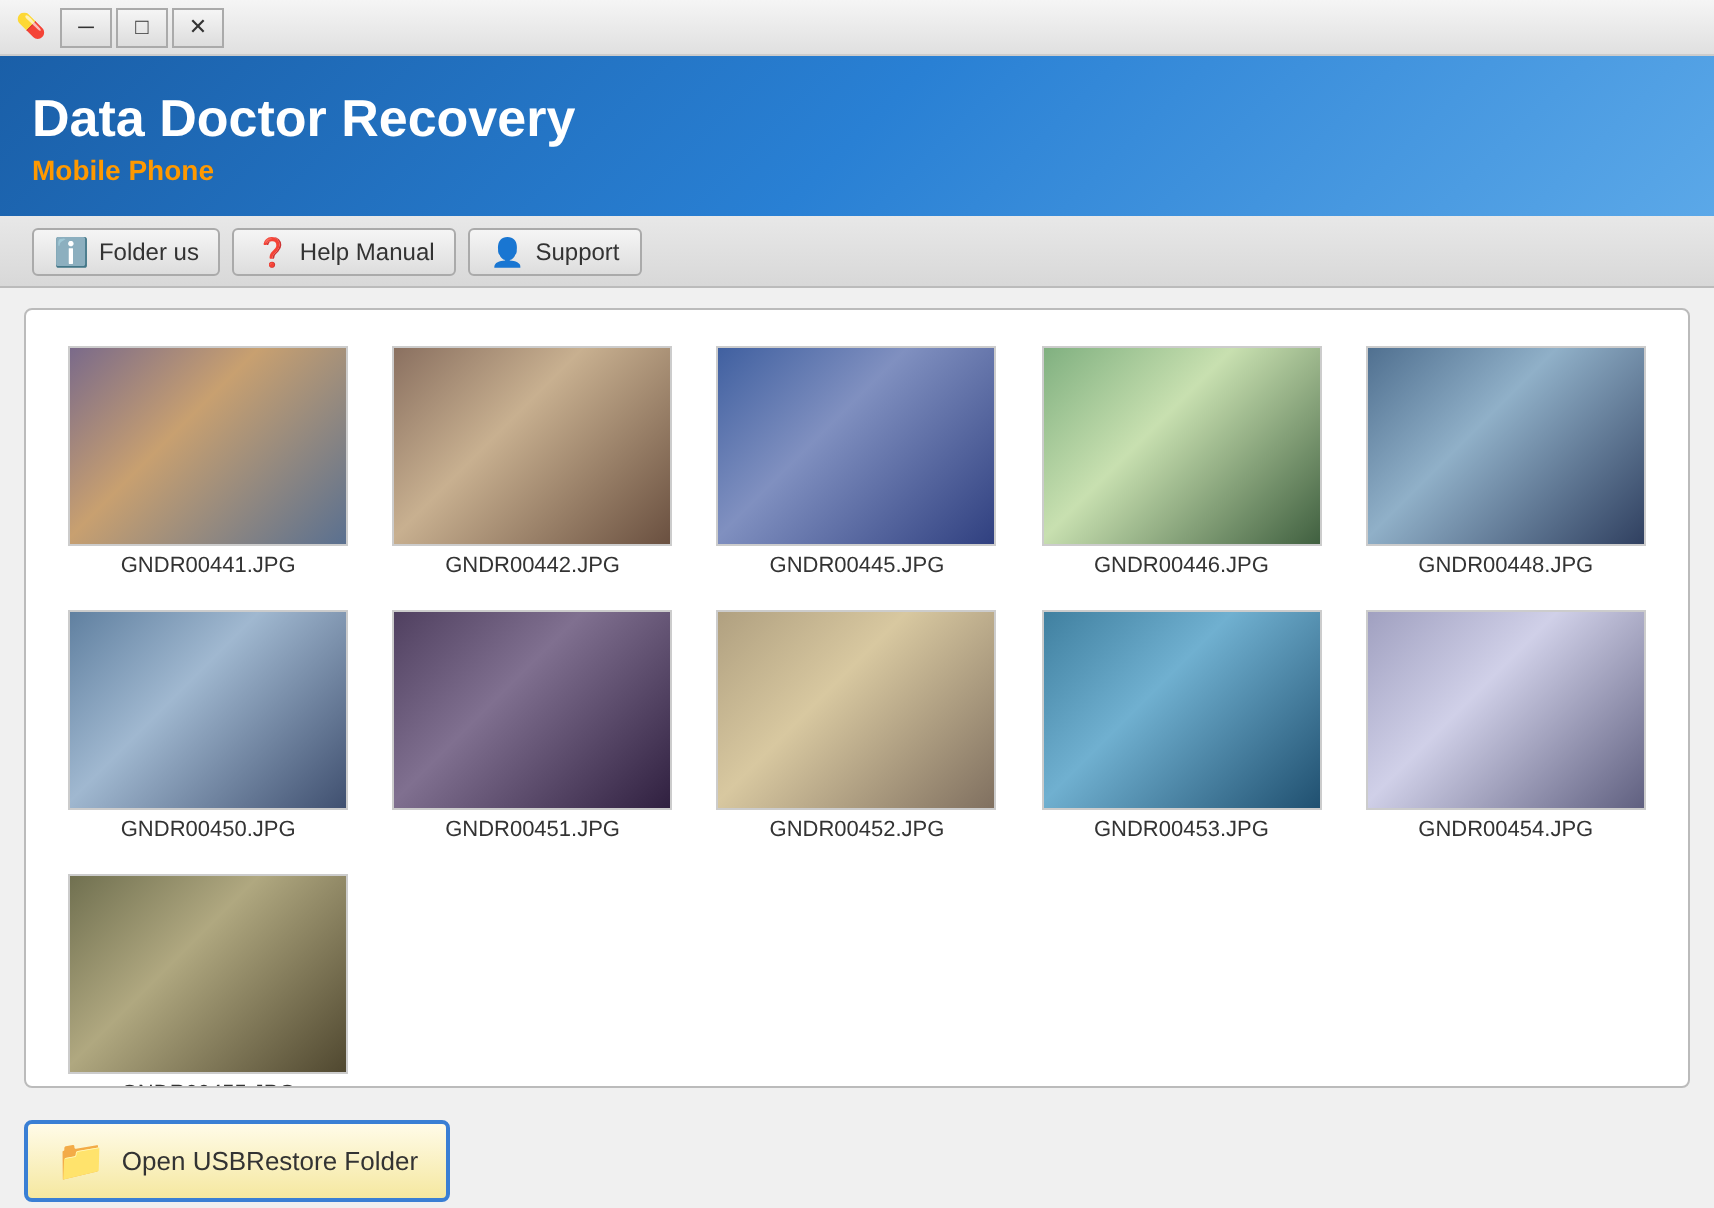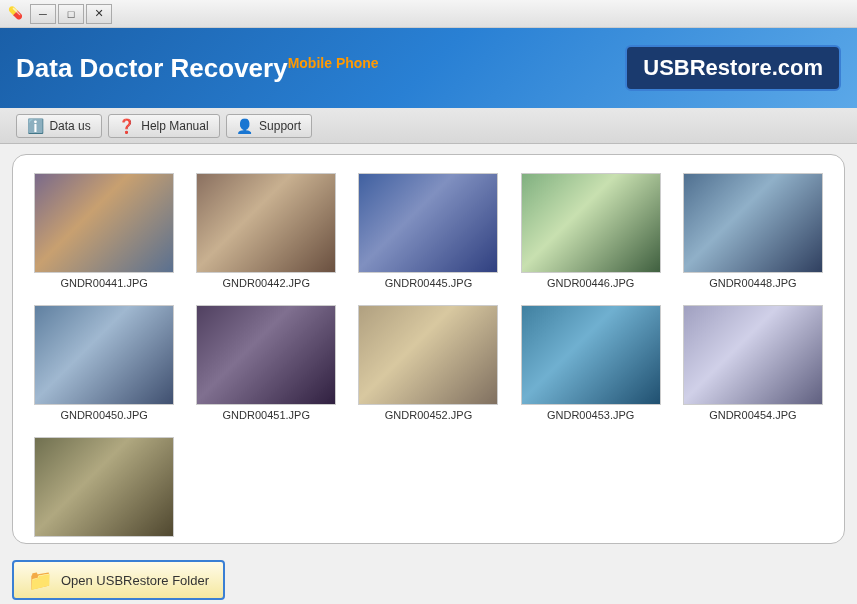--- a/index.html
+++ b/index.html
@@ -29,21 +29,21 @@
 
     
     .header {
       background: linear-gradient(135deg, #1a5fa8 0%, #2980d4 50%, #5ba8e8 100%);
       height: 80px;
       display: flex;
       align-items: center;
       padding: 0 16px;
       position: relative;
     }
-    .header-logo { display: flex; }
+    .header-logo { display: flex; flex-direction: column; }
     .header-title { font-size: 26px; font-weight: bold; color: white; letter-spacing: 0; }
     .header-subtitle { font-size: 14px; color: #f90; font-weight: 600; margin-top: 2px; }
     .header-brand {
       position: absolute; right: 16px; top: 50%; transform: translateY(-50%);
       background: #1a3a6e; border: 2px solid #3a7fd4; border-radius: 6px;
       padding: 8px 16px; font-size: 22px; font-weight: bold; color: white;
     }
 
     
     .toolbar {
@@ -63,21 +63,21 @@
       padding: 3px 10px; font-size: 12px; cursor: pointer;
       color: #333;
     }
     .btn-icon { font-size: 14px; }
 
     
     .main {
       background: white;
       margin: 10px 12px;
       border: 1px solid #bbb;
-      border-radius: 14px;
+      border-radius: 4px;
       height: 390px;
       overflow: hidden;
       position: relative;
     }
     .photo-grid {
       display: grid;
       grid-template-columns: repeat(5, 1fr);
       gap: 0;
       padding: 10px;
       height: 100%;
@@ -143,28 +143,27 @@
     <button class="titlebar-btn">□</button>
     <button class="titlebar-btn close">✕</button>
   </div>
 </div>
 
 <div class="header">
   <div class="header-logo">
     <span class="header-title">Data Doctor Recovery</span>
     <span class="header-subtitle">Mobile Phone</span>
   </div>
-  <div class="header-brand">USBRestore.com</div>
 </div>
 
 <div class="toolbar">
   <div class="toolbar-buttons">
     <button class="toolbar-btn">
       <span class="btn-icon">ℹ️</span>
-      <span>Data us</span>
+      <span>Folder us</span>
     </button>
     <button class="toolbar-btn">
       <span class="btn-icon">❓</span>
       <span>Help Manual</span>
     </button>
     <button class="toolbar-btn">
       <span class="btn-icon">👤</span>
       <span>Support</span>
     </button>
   </div>

